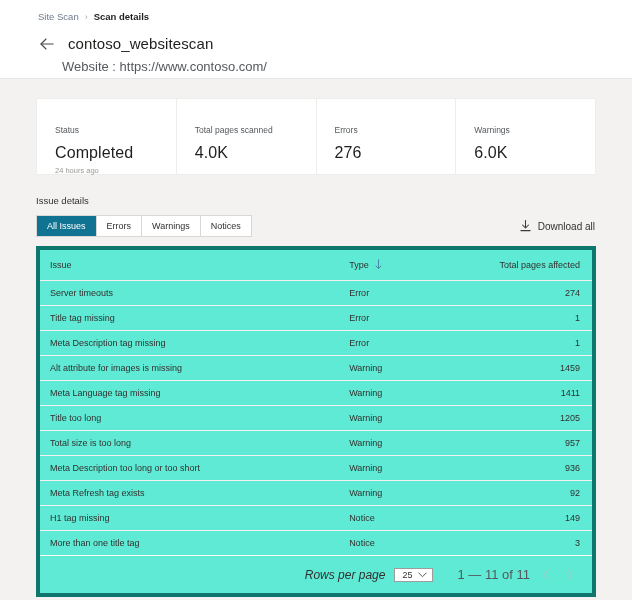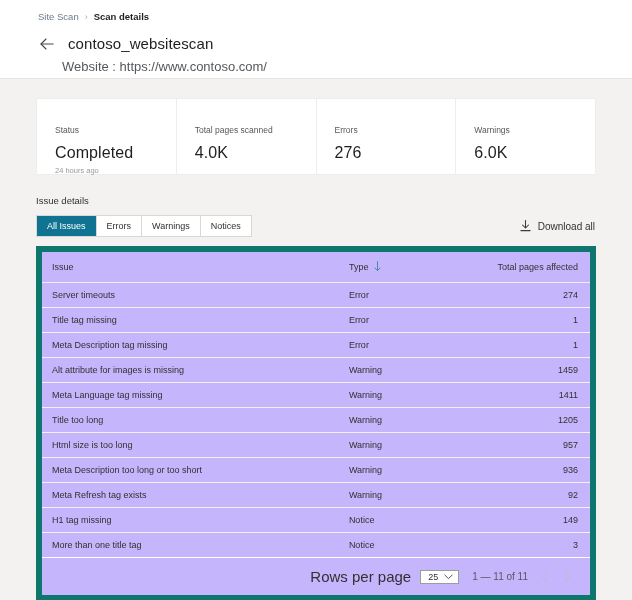--- a/index.html
+++ b/index.html
@@ -167,22 +167,22 @@
     height: 12px;
     display: flex;
     align-items: center;
     justify-content: center;
     color: #3a3a3a;
   }
 
   
   .table-card {
     margin-top: 9px;
-    background: #c4b5fd;
-    border: 6px solid #0f766e;
+    background: #5eead4;
+    border: 4px solid #0f766e;
   }
   .tbl { width: 100%; border-collapse: collapse; table-layout: fixed; }
   .tbl th, .tbl td {
     font-weight: normal;
     text-align: left;
     font-size: 9px;
     color: #323130;
     padding: 0 0 0 0;
     height: 25px;
     vertical-align: middle;
@@ -218,40 +218,41 @@
   .pagination {
     display: flex;
     align-items: center;
     justify-content: flex-end;
     gap: 9px;
     height: 38px;
     padding-right: 16px;
     border-top: 1px solid #ffffff;
   }
   .rows-label {
-    font-size: 15px;
-    color: #323130;
+    font-size: 12px;
+    color: #323130;
+    font-style: italic;
   }
   .rows-select {
     display: flex;
     align-items: center;
     gap: 6px;
     border: 1px solid #9d9c9b;
     height: 14px;
     padding: 0 5px 0 7px;
     font-size: 9px;
     color: #323130;
     background: #fff;
     cursor: pointer;
   }
   .chev-down { color: #54585c; display: flex; align-items: center; }
   .range-label {
-    font-size: 10px;
+    font-size: 13px;
     color: #54585c;
-    margin-left: 4px;
+    margin-left: 15px;
   }
   .pager-btn {
     width: 14px;
     height: 16px;
     display: flex;
     align-items: center;
     justify-content: center;
     color: #bdbcbb;
     cursor: pointer;
   }
@@ -370,21 +371,21 @@
             <td class="col-issue">Meta Language tag missing</td>
             <td class="col-type type-warning">Warning</td>
             <td class="col-pages">1411</td>
           </tr>
           <tr>
             <td class="col-issue">Title too long</td>
             <td class="col-type type-warning">Warning</td>
             <td class="col-pages">1205</td>
           </tr>
           <tr>
-            <td class="col-issue">Html size is too long</td>
+            <td class="col-issue">Total size is too long</td>
             <td class="col-type type-warning">Warning</td>
             <td class="col-pages">957</td>
           </tr>
           <tr>
             <td class="col-issue">Meta Description too long or too short</td>
             <td class="col-type type-warning">Warning</td>
             <td class="col-pages">936</td>
           </tr>
           <tr>
             <td class="col-issue">Meta Refresh tag exists</td>

